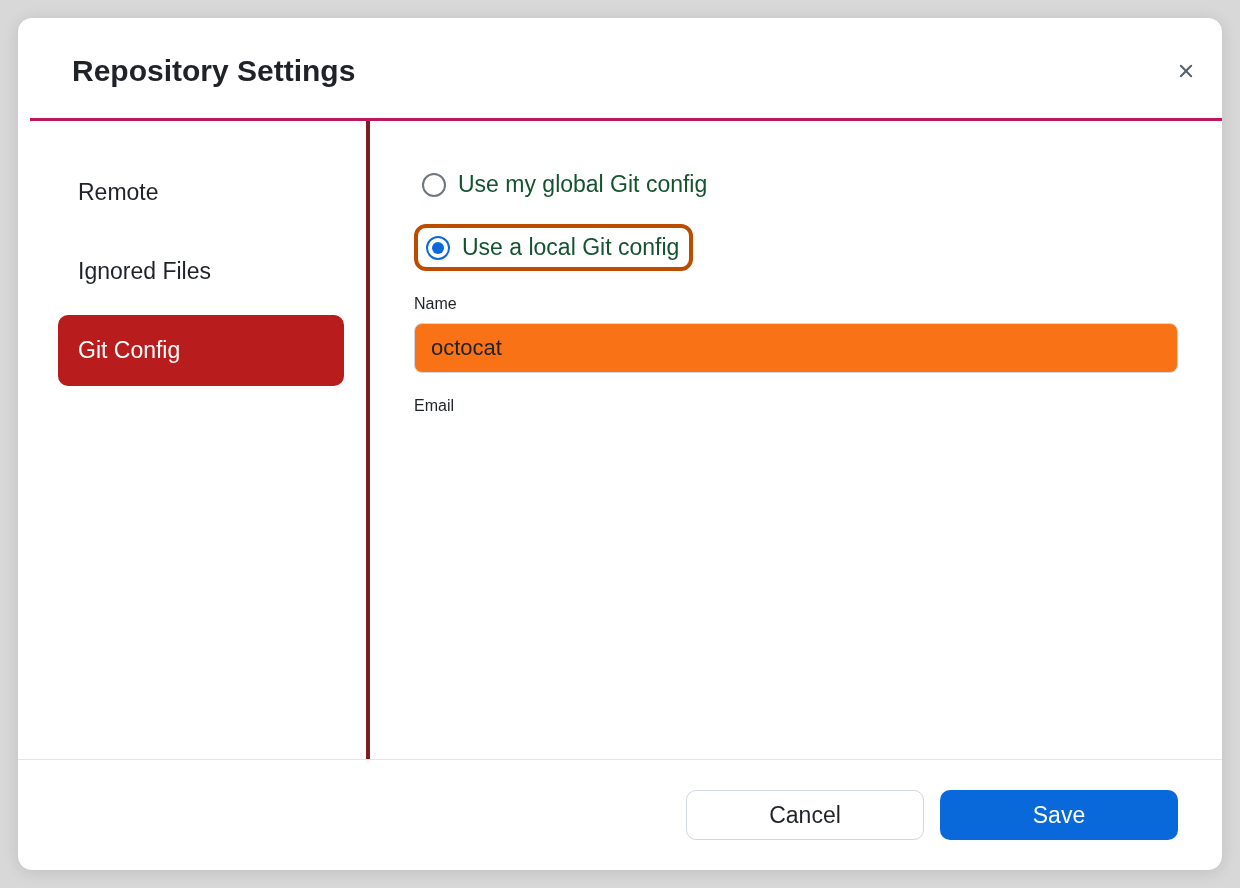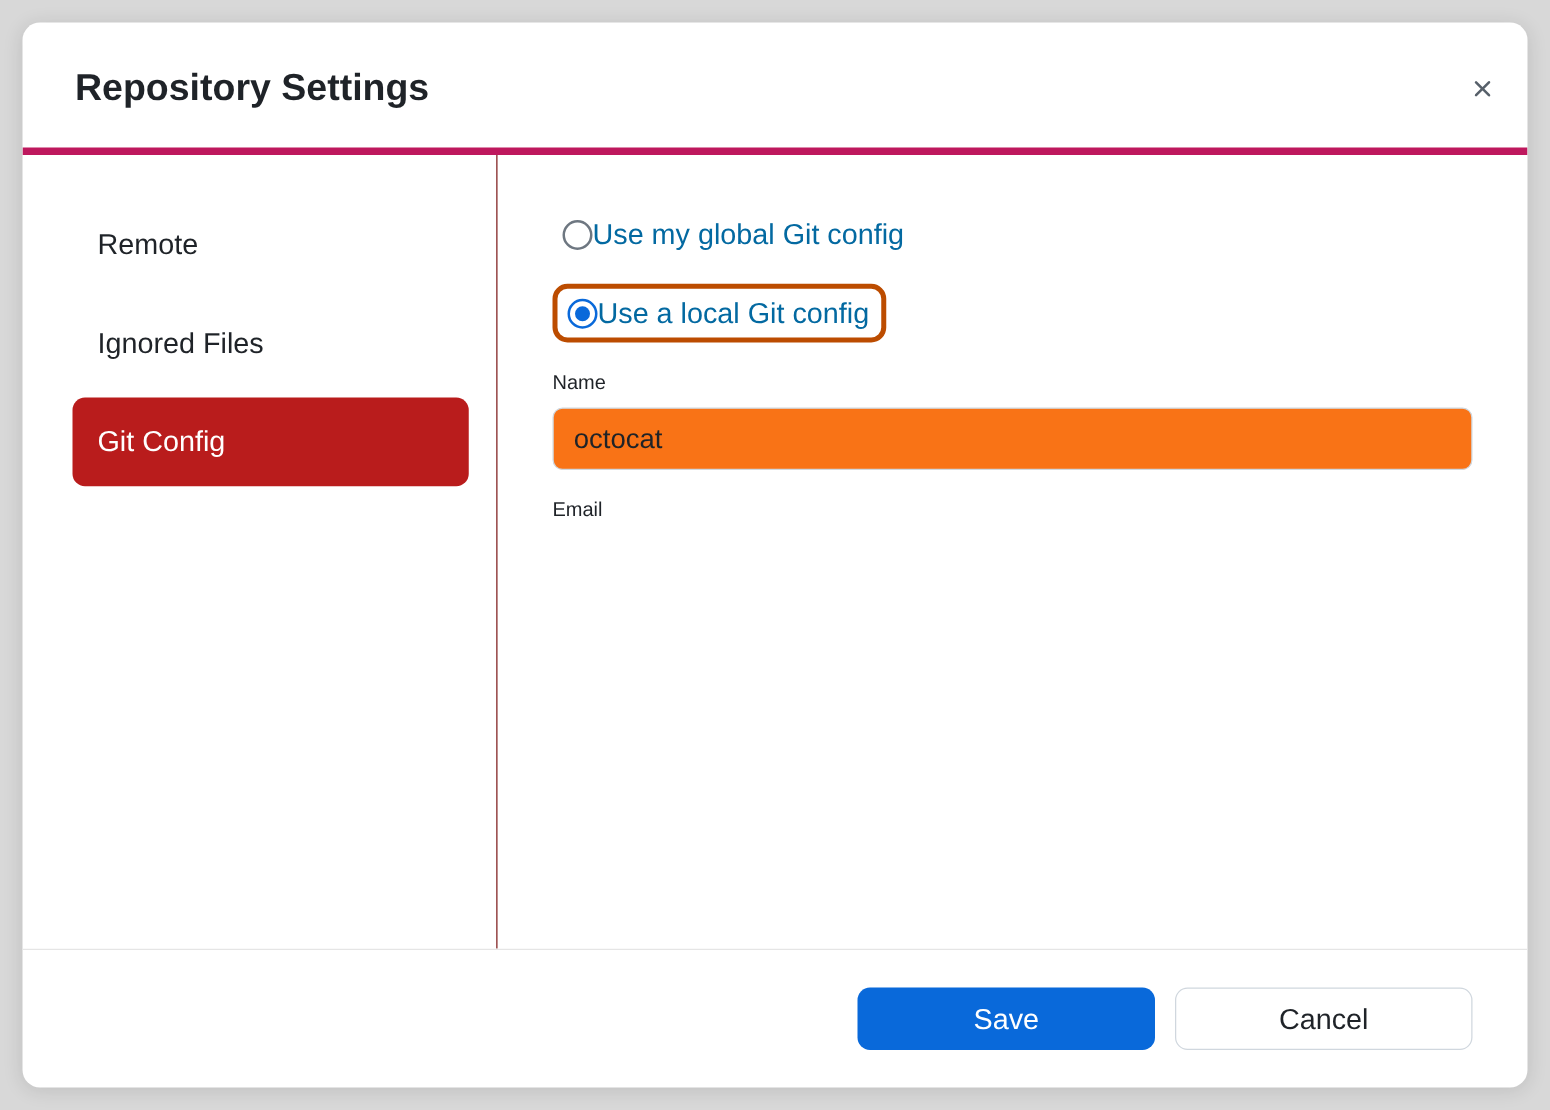--- a/index.html
+++ b/index.html
@@ -22,21 +22,22 @@
     box-shadow: 0 2px 16px rgba(0,0,0,0.12);
     display: flex;
     flex-direction: column;
     overflow: hidden;
   }
   .dialog-header {
     display: flex;
     align-items: center;
     justify-content: space-between;
     padding: 36px 24px 30px 42px;
-    border-bottom: 6px solid #be185d;
+    border-bottom: 3px solid #be185d;
+    margin-left: 12px;
   }
   .dialog-title {
     font-size: 30px;
     font-weight: 700;
     color: #1f2328;
   }
   .close-btn {
     width: 24px;
     height: 24px;
     cursor: pointer;
@@ -45,22 +46,22 @@
     align-items: center;
     justify-content: center;
   }
   .close-btn svg { width: 22px; height: 22px; }
   .dialog-body {
     flex: 1;
     display: flex;
     overflow: hidden;
   }
   .sidebar {
-    width: 380px;
-    border-right: 1px solid #7f1d1d;
+    width: 352px;
+    border-right: 4px solid #7f1d1d;
     padding: 36px 22px 20px 40px;
   }
   .sidebar-item {
     display: block;
     padding: 22px 20px;
     font-size: 23px;
     color: #1f2328;
     border-radius: 10px;
     cursor: pointer;
     margin-bottom: 8px;
@@ -78,22 +79,23 @@
   .content-heading {
     font-size: 27px;
     font-weight: 700;
     color: #1f2328;
     margin-bottom: 28px;
   }
   .radio-group { }
   .radio-row {
     display: flex;
     align-items: center;
+    gap: 12px;
     font-size: 23px;
-    color: #0369a1;
+    color: #14532d;
     cursor: pointer;
     padding: 6px 10px 6px 8px;
     border-radius: 8px;
   }
   .radio-row.highlighted {
     border: 4px solid #bc4c00;
     border-radius: 12px;
     margin-top: 20px;
     margin-bottom: 4px;
     width: fit-content;
@@ -228,17 +230,17 @@
 
       <div class="field-group">
         <label class="field-label">Email</label>
       </div>
 
     </div>
 
   </div>
 
   <div class="dialog-footer">
+    <button class="btn btn-secondary">Cancel</button>
     <button class="btn btn-primary">Save</button>
-    <button class="btn btn-secondary">Cancel</button>
   </div>
 
 </div>
 
 </body></html>

